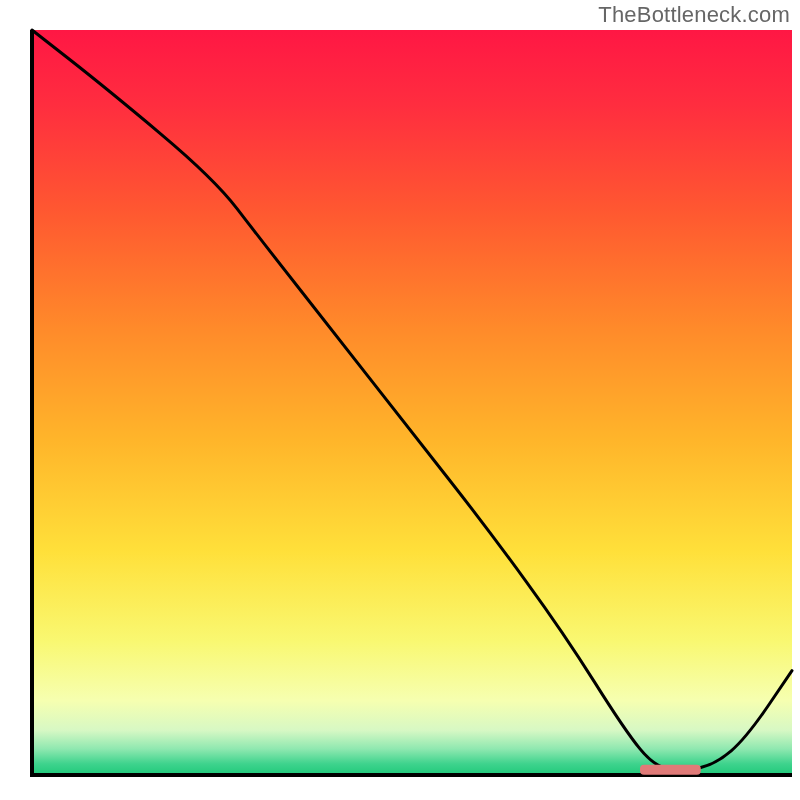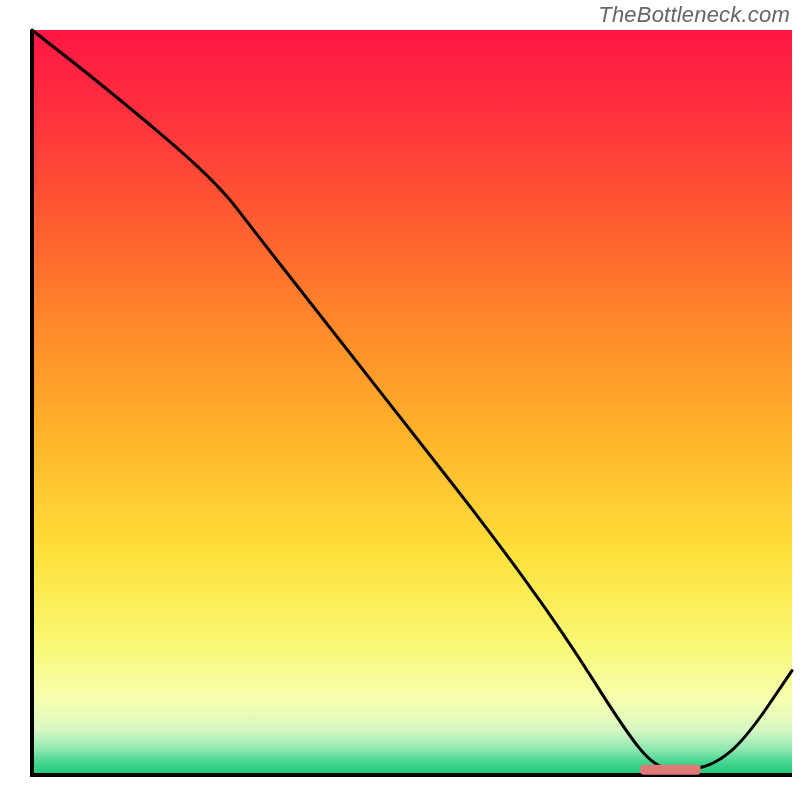--- a/index.html
+++ b/index.html
@@ -16,21 +16,20 @@
     height: 800px;
   }
   .watermark {
     position: absolute;
     top: 2px;
     right: 10px;
     color: #666666;
     font-size: 22px;
     font-weight: 500;
     letter-spacing: 0.2px;
-    font-style: italic;
   }
   svg.plot {
     position: absolute;
     left: 0;
     top: 0;
     width: 800px;
     height: 800px;
   }
 </style>
 </head>

